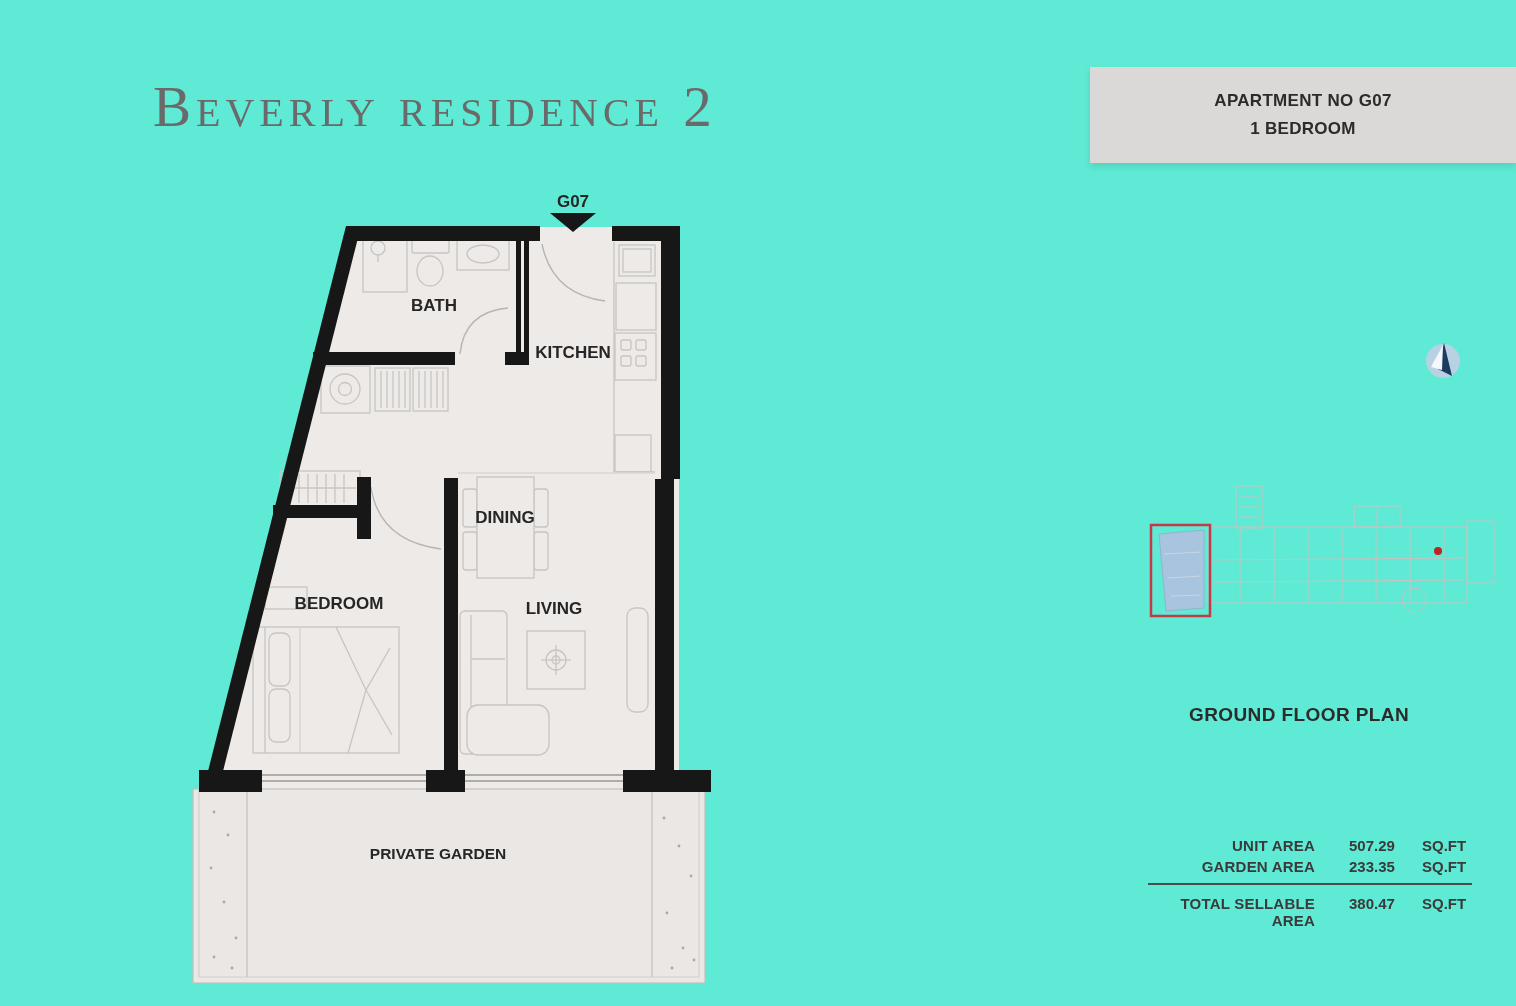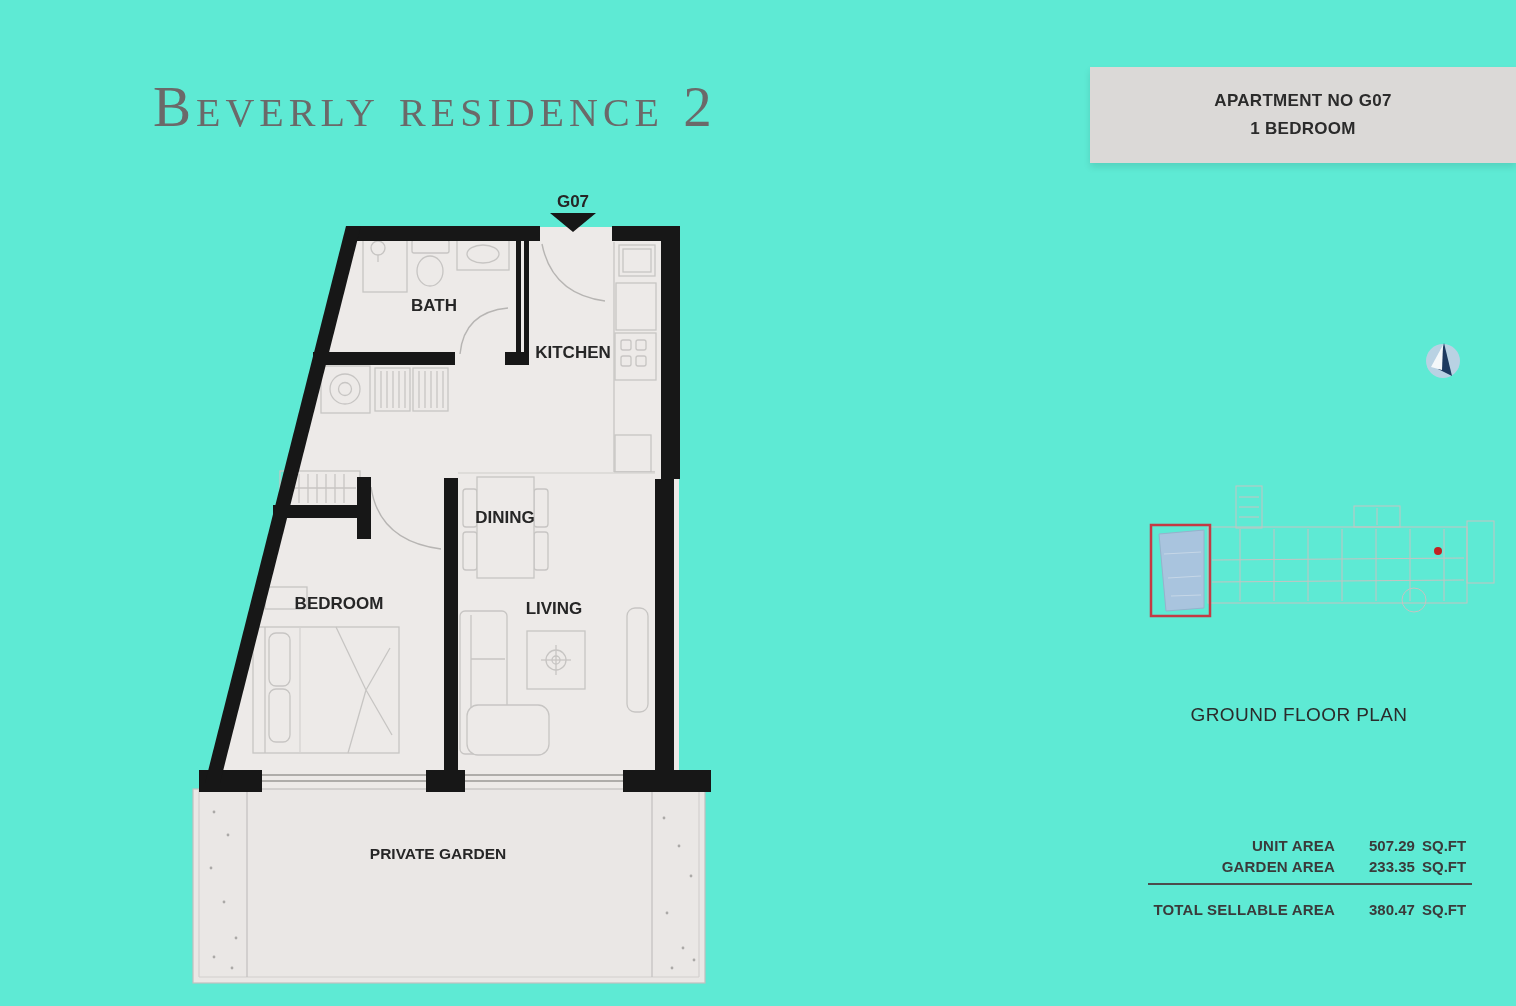--- a/index.html
+++ b/index.html
@@ -7,28 +7,28 @@
         font-family:"Liberation Sans",sans-serif;}
   .title{position:absolute;left:153px;top:74px;font-family:"Liberation Serif",serif;
          font-variant:small-caps;font-weight:400;font-size:57px;letter-spacing:5px;
          color:#6b6969;white-space:nowrap;}
   .unit-panel{position:absolute;left:1090px;top:67px;width:426px;height:96px;background:#dbd9d7;
          box-shadow:0 4px 7px rgba(0,0,0,.10);display:flex;flex-direction:column;
          justify-content:center;align-items:center;gap:8px;}
   .unit-panel div{font-weight:bold;font-size:17px;color:#2b2b2b;letter-spacing:.3px;}
   .plan-svg{position:absolute;left:0;top:0;}
   .caption{position:absolute;left:1139px;top:704px;width:320px;text-align:center;
-         font-weight:normal;font-size:19px;color:#2b2b2b;letter-spacing:.4px;}
+         font-weight:bold;font-size:19px;color:#2b2b2b;letter-spacing:.4px;}
   .area-table{position:absolute;left:1148px;top:837px;width:324px;font-weight:bold;
          font-size:15px;color:#3a3a3a;}
   .area-row{display:flex;align-items:baseline;height:21px;}
   .area-row .lbl{flex:1;text-align:right;letter-spacing:.2px;}
   .area-row .val{display:inline-block;min-width:50px;margin-left:34px;}
-  .area-row .unit{display:inline-block;width:50px;margin-left:3px;}
-  .total-block{border-top:2px solid #4c4c4c;margin-top:4px;padding-top:16px;}
+  .area-row .unit{display:inline-block;width:50px;margin-left:23px;}
+  .total-block{border-top:2px solid #4c4c4c;margin-top:4px;padding-top:10px;}
   svg text{font-family:"Liberation Sans",sans-serif;}
 </style>
 </head>
 <body>
 
 <div class="page">
 
   <div class="title">Beverly residence 2</div>
 
   <div class="unit-panel">

